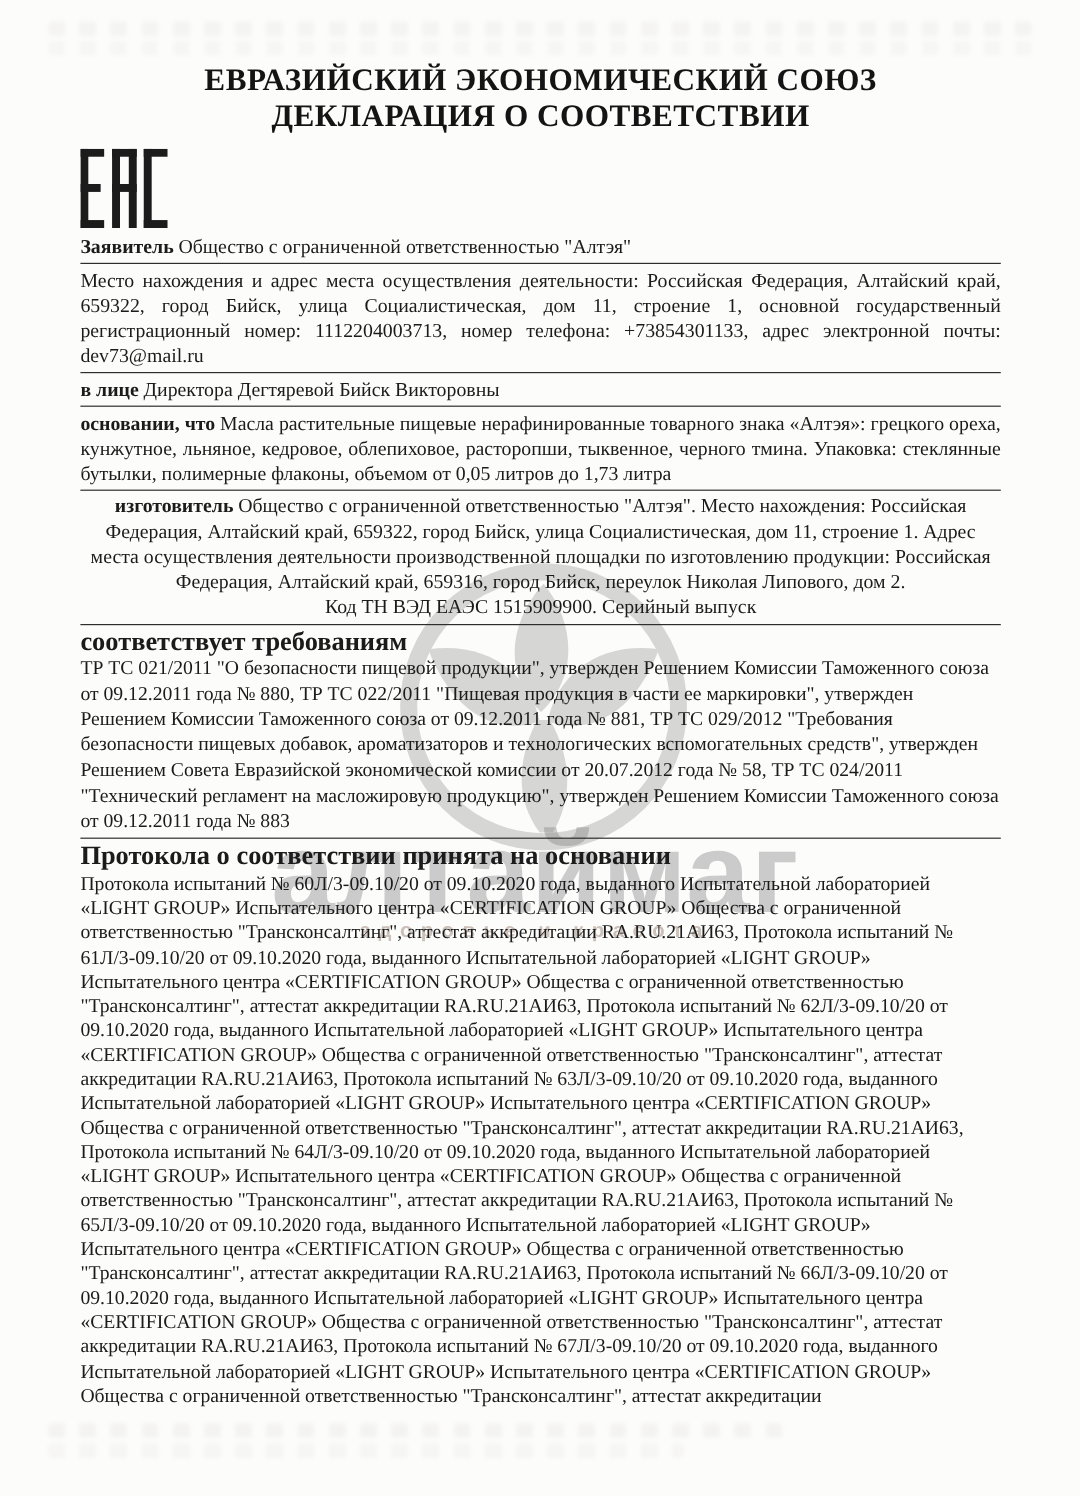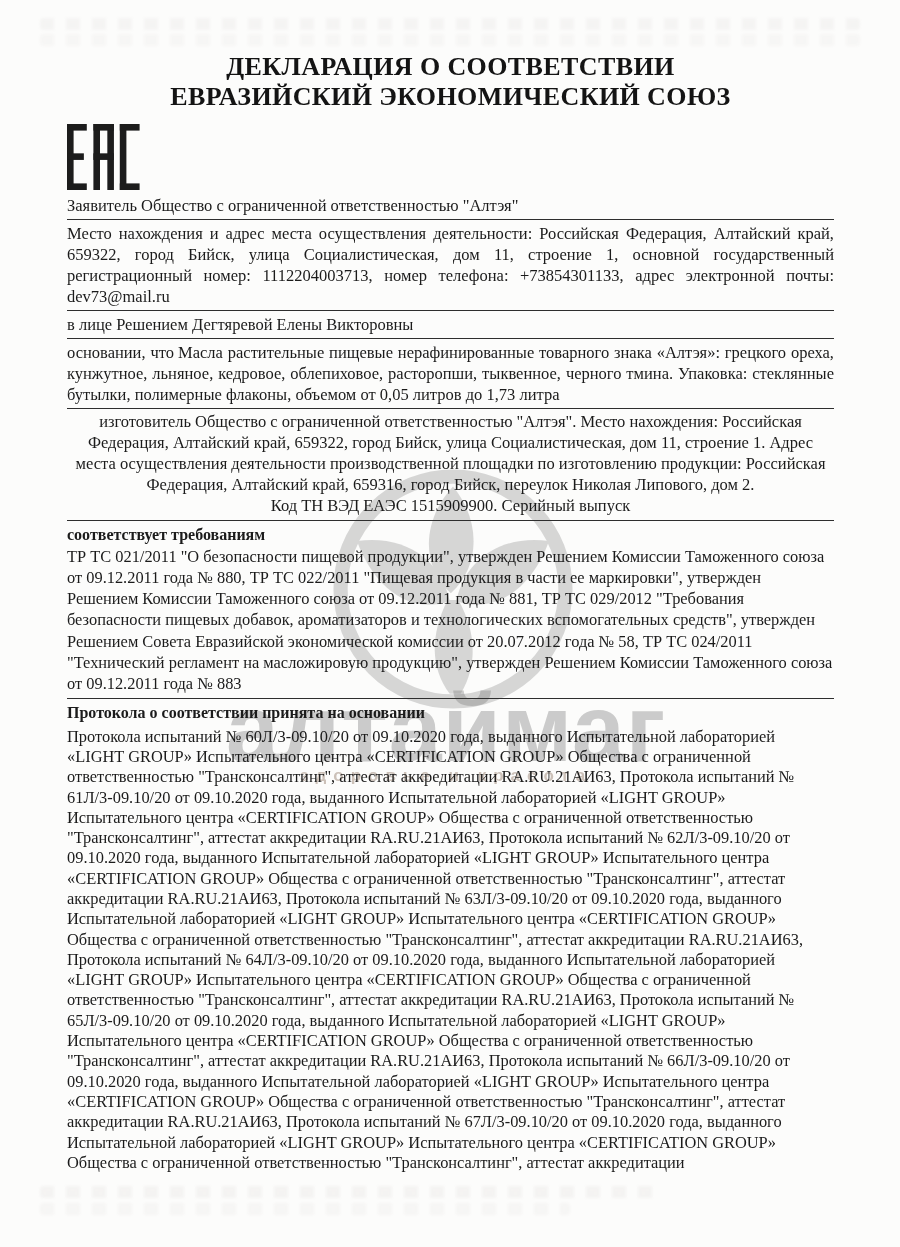--- a/index.html
+++ b/index.html
@@ -10,25 +10,25 @@
     font-family:"Liberation Serif", serif;
     color:#1b1b1b;
     overflow:hidden;
   }
   .content{position:absolute;left:67px;right:66px;top:0;z-index:2;}
   .doc-title{ text-align:center; font-weight:bold; font-size:26px; line-height:30px;
     letter-spacing:0.4px; margin-top:52px; color:#141414;}
   .eac{margin:12px 0 0 0; height:66px;}
   .row{margin:0; line-height:21px; font-size:16.5px;}
   .row.first{margin-top:5px;}
-  .lbl{font-weight:normal; margin-right:4px;}
+  .lbl{font-weight:bold; margin-right:4px;}
   .just{text-align:justify;}
   .rule{border:0; border-top:1.7px solid #2e2e2e; margin:3px 0 3px 0; height:0;}
   .para{margin:0; line-height:20.3px; font-size:16.4px;}
-  .hdr{font-weight:bold; font-size:16px; line-height:21px; margin:1px 0;}
+  .hdr{font-weight:bold; font-size:22px; line-height:21px; margin:1px 0;}
   .tight{line-height:20.9px;text-align:center;}
   
   .watermark{position:absolute; inset:0; z-index:1; pointer-events:none;border-radius:27px;}
   .wm-emblem{position:absolute; left:322px; top:458px; width:262px; height:262px; opacity:0.34;}
   .wm-word{
     position:absolute; left:226px; top:678px; width:500px;
     font-family:"Liberation Sans", sans-serif; font-weight:bold;
     font-size:95px; line-height:100px; letter-spacing:1px;
     color:rgba(135,135,135,0.42); white-space:nowrap;
   }
@@ -67,22 +67,22 @@
   </div>
 
   <div class="ghost g1"></div>
   <div class="ghost g2"></div>
   <div class="ghost g3"></div>
   <div class="ghost g4"></div>
 
   <div class="content">
 
     <div class="doc-title">
+      <div>ЕВРАЗИЙСКИЙ ЭКОНОМИЧЕСКИЙ СОЮЗ</div>
       <div>ДЕКЛАРАЦИЯ О СООТВЕТСТВИИ</div>
-      <div>ЕВРАЗИЙСКИЙ ЭКОНОМИЧЕСКИЙ СОЮЗ</div>
     </div>
 
     <div class="eac">
       <svg height="66" viewBox="0 0 100 90" xmlns="http://www.w3.org/2000/svg">
         <g fill="#1c1c1c">
           <rect x="0" y="0" width="9" height="90"></rect>
           <rect x="0" y="0" width="27" height="9"></rect>
           <rect x="0" y="40" width="23" height="9"></rect>
           <rect x="0" y="81" width="27" height="9"></rect>
           <rect x="36" y="0" width="9" height="90"></rect>
@@ -97,21 +97,21 @@
     </div>
 
     <p class="row first"><b class="lbl">Заявитель</b><span>Общество с ограниченной ответственностью "Алтэя"</span></p>
 
     <div class="rule"></div>
 
     <p class="row just">Место нахождения и адрес места осуществления деятельности: Российская Федерация, Алтайский край, 659322, город Бийск, улица Социалистическая, дом 11, строение 1, основной государственный регистрационный номер: 1112204003713, номер телефона: +73854301133, адрес электронной почты: dev73@mail.ru</p>
 
     <div class="rule"></div>
 
-    <p class="row"><b class="lbl">в лице</b><span>Решением Дегтяревой Елены Викторовны</span></p>
+    <p class="row"><b class="lbl">в лице</b><span>Директора Дегтяревой Бийск Викторовны</span></p>
 
     <div class="rule"></div>
 
     <p class="row just"><b class="lbl">основании, что</b><span>Масла растительные пищевые нерафинированные товарного знака «Алтэя»: грецкого ореха, кунжутное, льняное, кедровое, облепиховое, расторопши, тыквенное, черного тмина. Упаковка: стеклянные бутылки, полимерные флаконы, объемом от 0,05 литров до 1,73 литра</span></p>
 
     <div class="rule"></div>
 
     <p class="row just tight"><b class="lbl">изготовитель</b><span>Общество с ограниченной ответственностью "Алтэя". Место нахождения: Российская Федерация, Алтайский край, 659322, город Бийск, улица Социалистическая, дом 11, строение 1. Адрес места осуществления деятельности производственной площадки по изготовлению продукции: Российская Федерация, Алтайский край, 659316, город Бийск, переулок Николая Липового, дом 2.</span></p>
     <p class="row tight">Код ТН ВЭД ЕАЭС 1515909900. Серийный выпуск</p>
 

